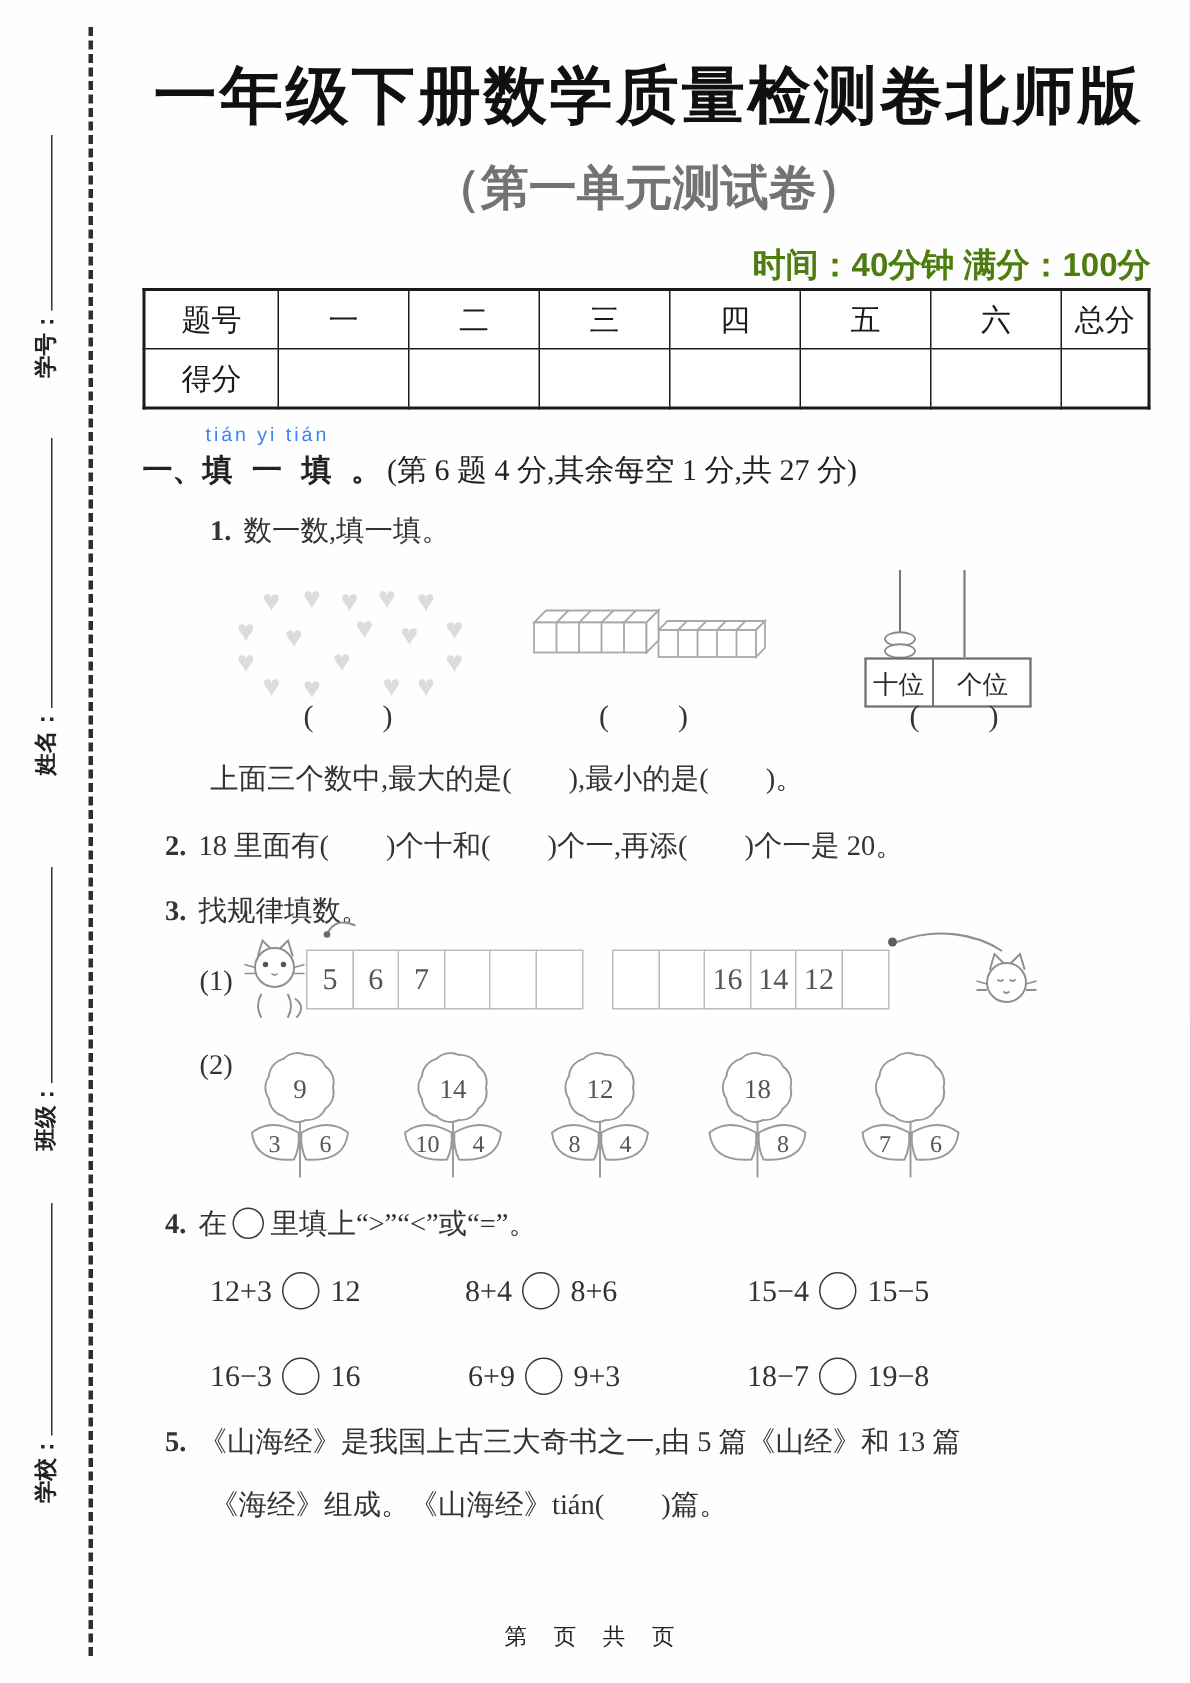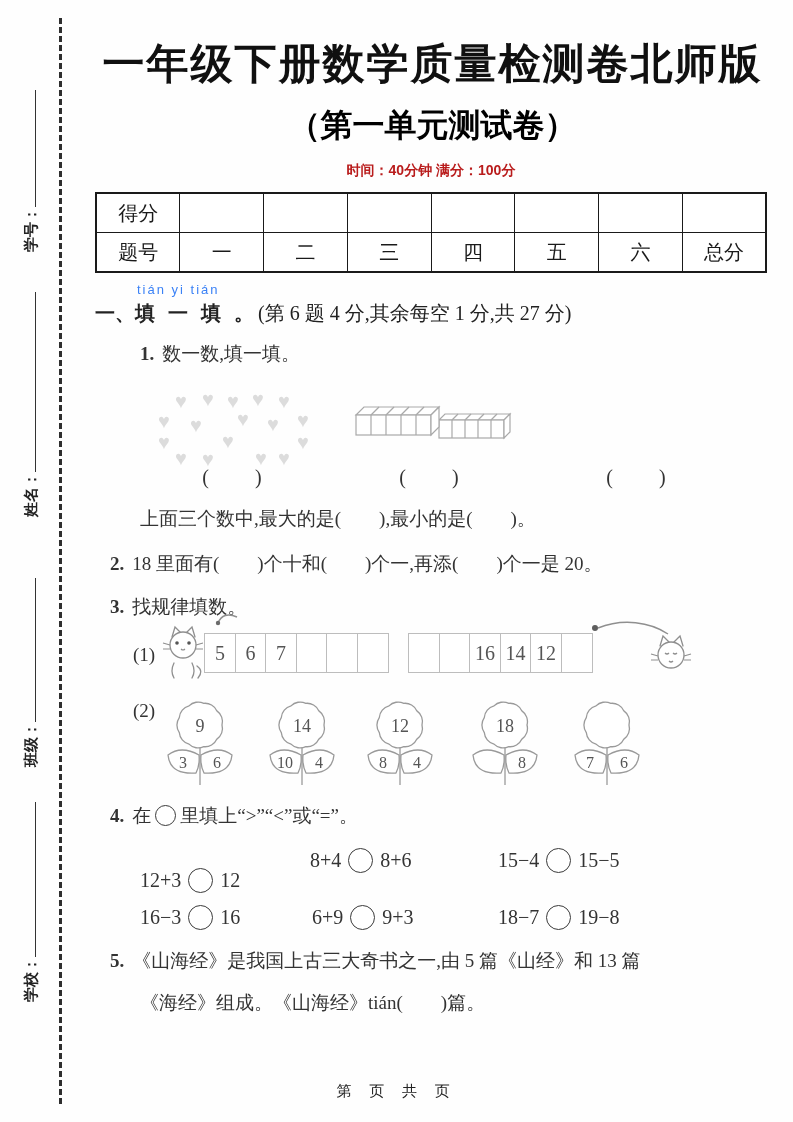--- a/index.html
+++ b/index.html
@@ -12,24 +12,24 @@
                height:34px;line-height:34px;font-size:15px;font-weight:600;color:#222;
                white-space:nowrap;}
   .margin-blank{display:inline-block;height:1.05em;border-bottom:1.6px solid #333;
                 vertical-align:baseline;}
   
   .title{position:absolute;left:95px;width:675px;top:36px;text-align:center;
          font-family:"Liberation Sans","DejaVu Sans",sans-serif;font-weight:700;
          font-size:42px;letter-spacing:2px;color:#101010;}
   .subtitle{position:absolute;left:95px;width:675px;top:104px;text-align:center;
             font-family:"Liberation Sans","DejaVu Sans",sans-serif;font-weight:700;
-            font-size:32px;color:#000000;}
-  .meta{position:absolute;left:95px;width:672px;top:162px;text-align:center;
+            font-size:32px;color:#737373;}
+  .meta{position:absolute;left:95px;width:672px;top:162px;text-align:right;
         font-family:"Liberation Sans","DejaVu Sans",sans-serif;font-weight:600;
-        font-size:14px;color:#b91c1c;}
+        font-size:22px;color:#4d7c0f;}
   
   .score-table{position:absolute;left:95px;top:192px;border-collapse:collapse;
                table-layout:fixed;width:672px;font-size:20px;color:#1a1a1a;}
   .score-table td{border:1.4px solid #1a1a1a;height:38px;text-align:center;
                   padding:0;background:#fff;}
   .score-table{border:2.2px solid #1a1a1a;}
   
   .sec-head{position:absolute;left:95px;top:300px;font-size:20px;color:#222;white-space:nowrap;}
   .sec-head .bold{font-weight:700;}
   .pinyin{position:absolute;left:42px;top:-18px;font-size:13px;color:#3b82f6;
@@ -79,38 +79,38 @@
     <span>学校：</span><span class="margin-blank" style="width:155px;"></span>
   </div>
 
   <div class="title">一年级下册数学质量检测卷北师版</div>
   <div class="subtitle">（第一单元测试卷）</div>
   <div class="meta">时间：40分钟  满分：100分</div>
 
   <table class="score-table">
     <tbody>
         <tr>
-      <td>得分</td>
-      <td></td>
-      <td></td>
-      <td></td>
-      <td></td>
-      <td></td>
-      <td></td>
-      <td></td>
-    </tr>
-    <tr>
       <td style="width:88px;">题号</td>
       <td style="width:86px;">一</td>
       <td style="width:86px;">二</td>
       <td style="width:86px;">三</td>
       <td style="width:86px;">四</td>
       <td style="width:86px;">五</td>
       <td style="width:86px;">六</td>
       <td>总分</td>
+    </tr>
+    <tr>
+      <td>得分</td>
+      <td></td>
+      <td></td>
+      <td></td>
+      <td></td>
+      <td></td>
+      <td></td>
+      <td></td>
     </tr>
   </tbody>
     </table>
 
   <div class="sec-head">
     <span class="pinyin">tián yi tián</span>
     <span class="bold">一、</span><span class="bold word">填 一 填 。</span><span>(第 6 题 4 分,其余每空 1 分,共 27 分)</span>
   </div>
 
   <div class="qline" style="left:140px;top:341px;">
@@ -161,20 +161,32 @@
           <line x1="64" y1="15" x2="64" y2="35"></line>
         <line x1="19" y1="15" x2="27" y2="7"></line>
           <line x1="34" y1="15" x2="42" y2="7"></line>
         <line x1="49" y1="15" x2="57" y2="7"></line>
           <line x1="64" y1="15" x2="72" y2="7"></line>
       </g>
     </svg>
   </figure>
   <div class="paren" style="left:388px;top:464px;width:84px;">(　　)</div>
 
+  <figure style="left:575px;top:376px;">
+    <svg width="116" height="102" viewBox="0 0 116 102">
+      <line x1="25" y1="4" x2="25" y2="62" stroke="#787878" stroke-width="1.4"></line>
+      <line x1="68" y1="4" x2="68" y2="62" stroke="#787878" stroke-width="1.4"></line>
+      <ellipse cx="25" cy="50" rx="10" ry="4.5" fill="#fff" stroke="#8a8a8a" stroke-width="1.2"></ellipse>
+      <ellipse cx="25" cy="58" rx="10" ry="4.5" fill="#fff" stroke="#8a8a8a" stroke-width="1.2"></ellipse>
+      <rect x="2" y="63" width="110" height="32" fill="#fff" stroke="#6e6e6e" stroke-width="1.5"></rect>
+      <line x1="47" y1="63" x2="47" y2="95" stroke="#6e6e6e" stroke-width="1.3"></line>
+      <text class="abacus-label" x="24" y="86" text-anchor="middle">十位</text>
+      <text class="abacus-label" x="80" y="86" text-anchor="middle">个位</text>
+    </svg>
+  </figure>
   <div class="paren" style="left:592px;top:464px;width:90px;">(　　)</div>
 
   <div class="qline" style="left:140px;top:506px;">上面三个数中,最大的是(　　),最小的是(　　)。</div>
 
   <div class="qline" style="left:110px;top:551px;">
     <span class="qnum">2.</span><span>18 里面有(　　)个十和(　　)个一,再添(　　)个一是 20。</span>
   </div>
 
   <div class="qline" style="left:110px;top:594px;">
     <span class="qnum">3.</span><span>找规律填数。</span>
@@ -309,21 +321,21 @@
       <text class="flower-num" x="45" y="37" text-anchor="middle"></text>
       <text class="leaf-num" x="28" y="73" text-anchor="middle">7</text>
       <text class="leaf-num" x="62" y="73" text-anchor="middle">6</text>
     </svg>
   </figure>
 
   <div class="qline" style="left:110px;top:803px;">
     <span class="qnum">4.</span><span>在</span><span class="cmp-circle small"></span><span>里填上“&gt;”“&lt;”或“=”。</span>
   </div>
 
-  <div class="cmp-item" style="left:140px;top:848px;margin-top:20px;">
+  <div class="cmp-item" style="left:140px;top:848px;">
     <span>12+3</span><span class="cmp-circle"></span><span>12</span>
   </div>
   <div class="cmp-item" style="left:310px;top:848px;">
     <span>8+4</span><span class="cmp-circle"></span><span>8+6</span>
   </div>
   <div class="cmp-item" style="left:498px;top:848px;">
     <span>15−4</span><span class="cmp-circle"></span><span>15−5</span>
   </div>
   <div class="cmp-item" style="left:140px;top:905px;">
     <span>16−3</span><span class="cmp-circle"></span><span>16</span>

